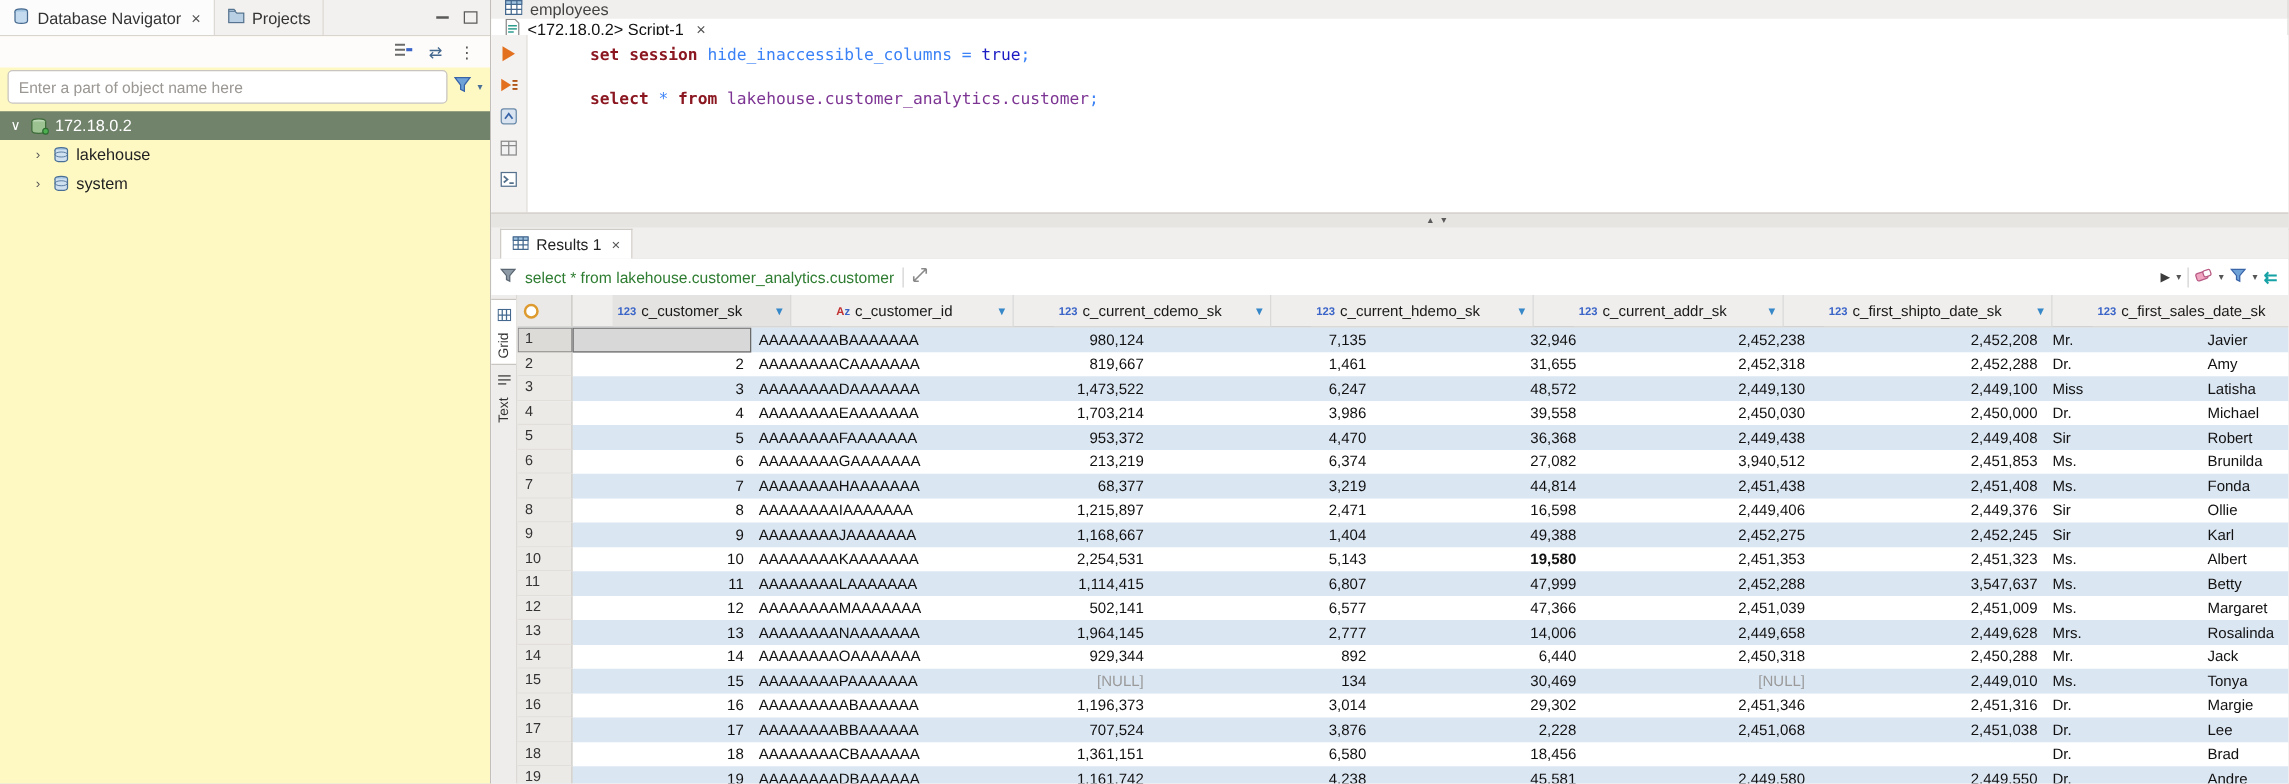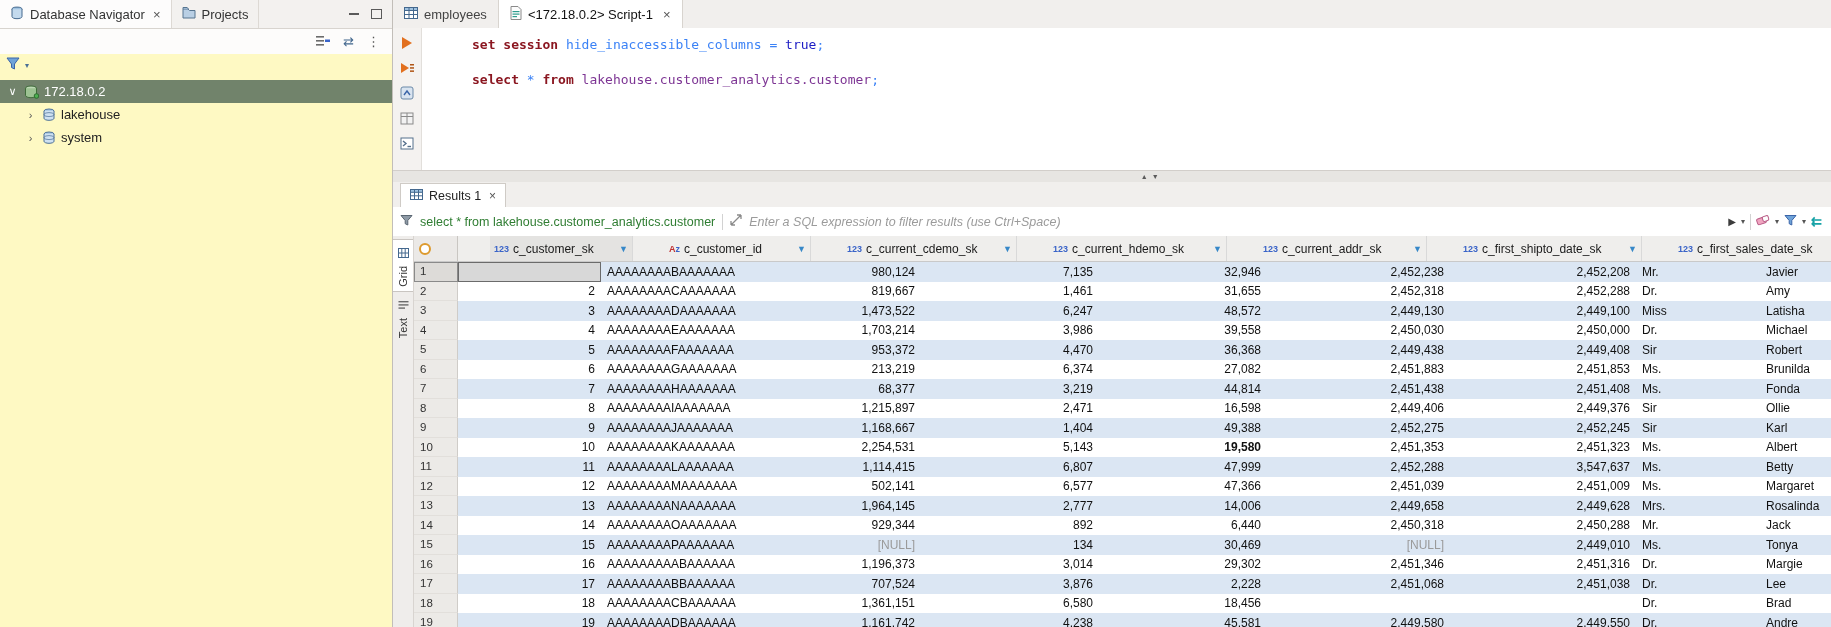--- a/index.html
+++ b/index.html
@@ -23,21 +23,21 @@
   .caret{color:#4a6f96;font-size:8px;}
   .tree{margin-top:3px;}
   .tree-row{height:23px;display:flex;align-items:center;gap:5px;font-size:13px;color:#222;}
   .tree-row .arrow{width:13px;text-align:center;color:#555;font-size:11px;flex:none;}
   .tree-row.selected{background:#71836b;color:#fff;}
   .tree-row.selected .arrow{color:#fff;}
   .tree-row .ticon{display:flex;align-items:center;flex:none;}
 
   
   .main{position:absolute;left:393px;top:0;right:0;height:627px;background:#ebe9e6;}
-  .editor-tabbar{position:absolute;left:0;top:0;right:0;height:28px;background:#f1efed;border-bottom:1px solid #cfcbc6;display:flex;align-items:stretch;}
+  .editor-tabbar{position:absolute;left:0;top:0;right:0;height:28px;background:#f1efed;border-bottom:1px solid #cfcbc6;display:flex;align-items:stretch;flex-direction:column;}
   .etab{display:flex;align-items:center;gap:6px;padding:0 11px;font-size:13px;color:#444;border-right:1px solid #d8d4cf;}
   .etab.active{background:#ffffff;color:#111;}
   .etab .close{color:#555;font-size:13px;margin-left:4px;}
 
   .editor{position:absolute;left:0;top:28px;right:0;height:142px;background:#fff;display:flex;}
   .editor-toolbar{width:28px;background:#f4f2f0;border-right:1px solid #e2dfdb;display:flex;flex-direction:column;align-items:center;padding-top:7px;gap:9px;flex:none;}
   .tb-btn{width:16px;height:16px;display:flex;align-items:center;justify-content:center;}
   .tri-orange{width:0;height:0;border-left:10px solid #e2701f;border-top:6px solid transparent;border-bottom:6px solid transparent;}
   .code{padding:8px 0 0 50px;font-family:"DejaVu Sans Mono","Liberation Mono",monospace;font-size:13px;line-height:17.5px;white-space:pre;color:#111;}
   .code-line{min-height:17.5px;}
@@ -123,20 +123,21 @@
             <rect x="0" y="1" width="8" height="1.6" fill="#6b6b6b"></rect>
             <rect x="0" y="5" width="8" height="1.6" fill="#6b6b6b"></rect>
             <rect x="0" y="9" width="8" height="1.6" fill="#6b6b6b"></rect>
             <rect x="9" y="4.5" width="5" height="2.5" fill="#3a64c8"></rect>
           </svg></span>
       <span style="color:#44688e;font-size:13px;">⇄</span>
       <span class="kebab">⋮</span>
     </div>
 
     <div class="search-row">
+      <input class="search-input" type="text" placeholder="Enter a part of object name here" style="">
       <span><svg width="14" height="13" viewBox="0 0 14 13">
             <path d="M1 1h12L8.5 7v5l-3-1.5V7z" fill="#6fa3d8" stroke="#3a64a8" stroke-width="1"></path>
           </svg></span>
       <span class="caret">▾</span>
     </div>
 
     <div class="tree">
         <div class="tree-row selected" style="padding-left: 6px;">
           <span class="arrow">∨</span>
           <span class="ticon">
@@ -258,21 +259,20 @@
 
     <div class="filter-bar">
       <span><svg width="13" height="13" viewBox="0 0 13 13">
             <path d="M1 1.5h11L7.8 6.5v4.5l-2.6-1.3V6.5z" fill="#8e9aa6" stroke="#5a6672"></path>
           </svg></span>
       <span class="filter-query">select * from lakehouse.customer_analytics.customer</span>
       <span class="filter-sep"></span>
       <span><svg width="12" height="12" viewBox="0 0 12 12">
             <path d="M1 11L11 1M1 11v-4M1 11h4M11 1v4M11 1H7" fill="none" stroke="#8a8a8a" stroke-width="1.3"></path>
           </svg></span>
-      <span class="filter-placeholder">Enter a SQL expression to filter results (use Ctrl+Space)</span>
       <span class="filter-actions">
         <span class="fa-play">▶</span>
         <span class="fa-caret">▾</span>
         <span class="filter-sep"></span>
         <span><svg width="14" height="12" viewBox="0 0 14 12">
               <rect x="1" y="4" width="9" height="6" rx="1.5" transform="rotate(-18 5 7)" fill="#f0a5c0" stroke="#b85a85"></rect>
               <rect x="6.5" y="2.2" width="6" height="5" rx="1.5" transform="rotate(-18 9 4.5)" fill="#fdfdfd" stroke="#b85a85"></rect>
             </svg></span>
         <span class="fa-caret">▾</span>
         <span><svg width="13" height="13" viewBox="0 0 13 13">
@@ -414,21 +414,21 @@
               <div class="td" style="width: 124px;">Sir</div>
               <div class="td" style="width: 150px;">Robert</div>
             </div>
             <div class="trow">
               <div class="rownum">6</div>
               <div class="td num" style="width: 143px;">6</div>
               <div class="td" style="width: 146px;">AAAAAAAAGAAAAAAA</div>
               <div class="td num" style="width: 174px;">213,219</div>
               <div class="td num" style="width: 178px;">6,374</div>
               <div class="td num" style="width: 168px;">27,082</div>
-              <div class="td num" style="width: 183px;">2,451,883</div>
+              <div class="td num" style="width: 183px;">3,940,512</div>
               <div class="td num" style="width: 186px;">2,451,853</div>
               <div class="td" style="width: 124px;">Ms.</div>
               <div class="td" style="width: 150px;">Brunilda</div>
             </div>
             <div class="trow odd">
               <div class="rownum">7</div>
               <div class="td num" style="width: 143px;">7</div>
               <div class="td" style="width: 146px;">AAAAAAAAHAAAAAAA</div>
               <div class="td num" style="width: 174px;">68,377</div>
               <div class="td num" style="width: 178px;">3,219</div>

